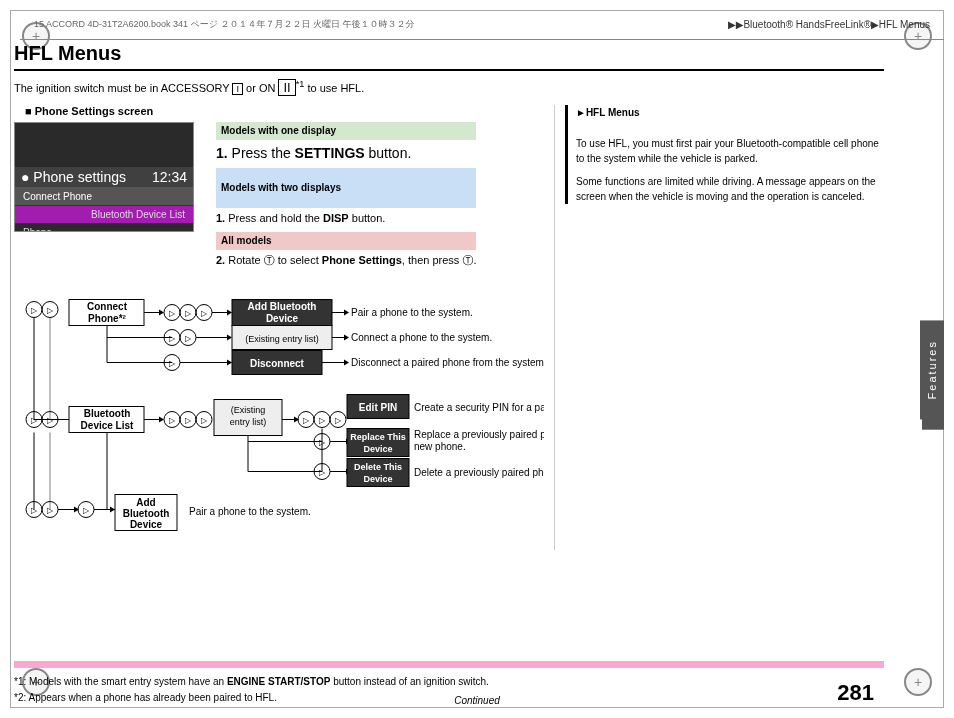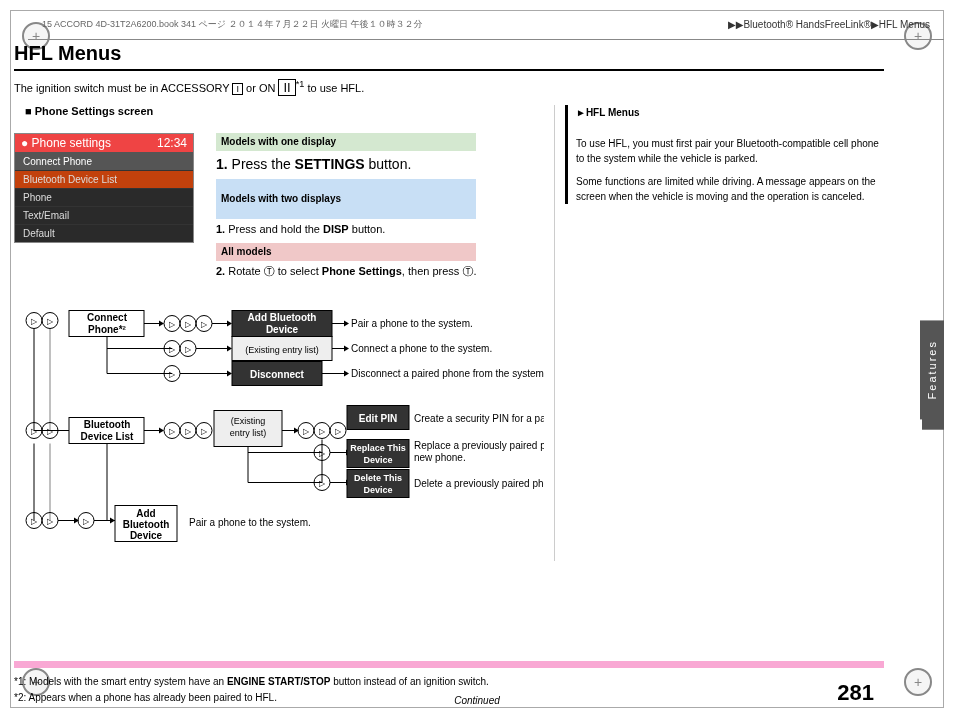--- a/index.html
+++ b/index.html
@@ -17,21 +17,21 @@
     
     .page-border {
       position: absolute;
       top: 10px; left: 10px; right: 10px; bottom: 10px;
       border: 1px solid #aaa;
     }
 
     
     .header {
       position: absolute;
-      top: 10px; left: 28px; right: 10px;
+      top: 10px; left: 20px; right: 10px;
       height: 30px;
       border-bottom: 1px solid #888;
       display: flex;
       align-items: center;
       justify-content: space-between;
       padding: 0 14px;
       font-size: 10px;
       color: #555;
     }
 
@@ -107,47 +107,48 @@
     .right-col {
       flex: 1;
       border-left: 1px solid #ccc;
       padding-left: 10px;
     }
 
     
     .section-heading {
       font-weight: bold;
       font-size: 11px;
-      margin-bottom: 16px;
+      margin-bottom: 5px;
       padding-left: 11px;
     }
     .section-heading::before {
       content: '■ ';
     }
 
     
     .phone-screen {
       border: 1px solid #888;
       background: #2a2a2a;
       color: #fff;
       width: 180px;
       height: 110px;
       font-size: 10px;
       float: left;
       margin-right: 12px;
       margin-bottom: 8px;
       overflow: hidden;
     }
     .phone-screen-header {
-      background: #ef4444;
+      background: #404040;
       padding: 2px 6px;
       display: flex;
       justify-content: space-between;
-      font-size: 12px;
+      font-size: 14px;
       border-bottom: 1px solid #555;
+      margin-top: 44px;
     }
     .phone-screen-item {
       padding: 3px 8px;
       font-size: 10px;
       border-bottom: 1px solid #333;
       color: #ddd;
     }
     .phone-screen-item.active {
       background: #555;
       color: #fff;
@@ -242,21 +243,21 @@
 
       
       <div style="display:flex; gap:10px; margin-bottom:8px;">
 
         <div class="phone-screen">
           <div class="phone-screen-header">
             <span>● Phone settings</span>
             <span>12:34</span>
           </div>
           <div class="phone-screen-item active">Connect Phone</div>
-          <div class="phone-screen-item" style="background:#c2410c;">Bluetooth Device List</div>
+          <div class="phone-screen-item" style="background:#a21caf;text-align:right;">Bluetooth Device List</div>
           <div class="phone-screen-item">Phone</div>
           <div class="phone-screen-item">Text/Email</div>
           <div class="phone-screen-item">Default</div>
         </div>
 
         <div class="instructions">
           <div style="background:#d4e8d0; padding:1px 5px; font-size:10px; font-weight:bold; margin-bottom:2px;">Models with one display</div>
           <div style="font-size:14px; margin-bottom:4px;"><b>1.</b> Press the <b>SETTINGS</b> button.</div>
           <div style="background:#c8dff5; padding:12px 5px; font-size:10px; font-weight:bold; margin-bottom:2px;">Models with two displays</div>
           <div style="font-size:11px; margin-bottom:4px;"><b>1.</b> Press and hold the <b>DISP</b> button.</div>

